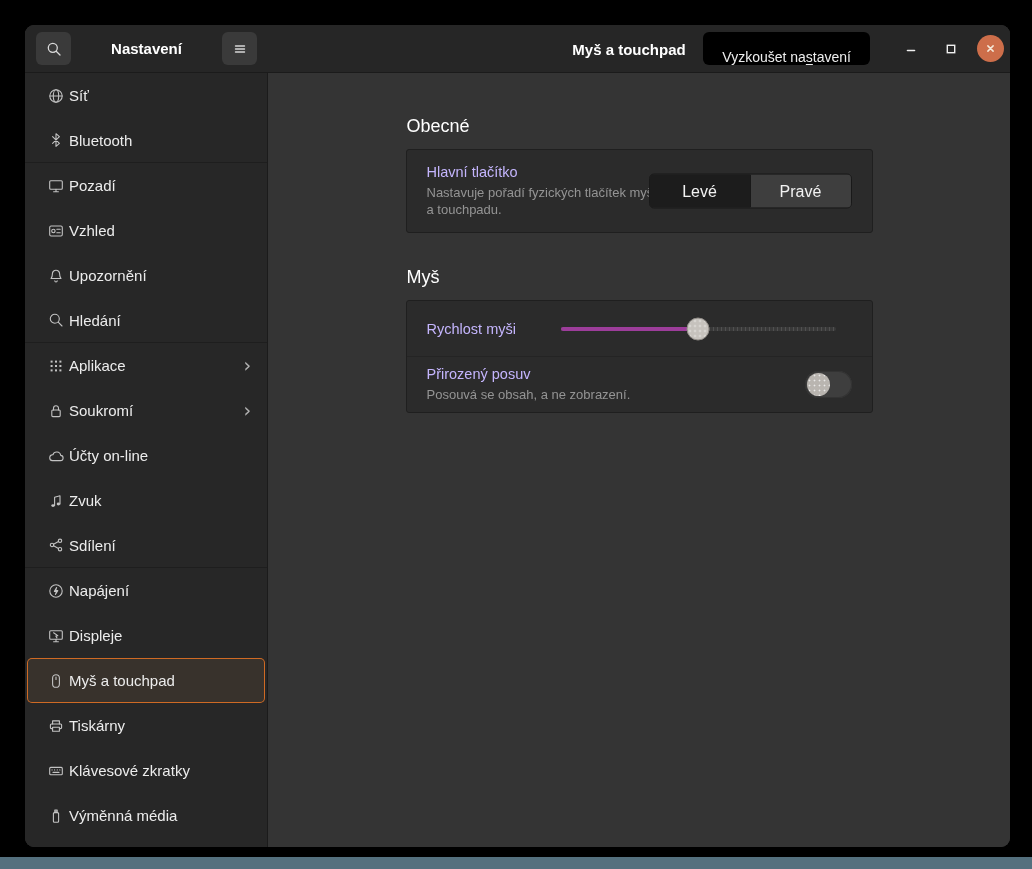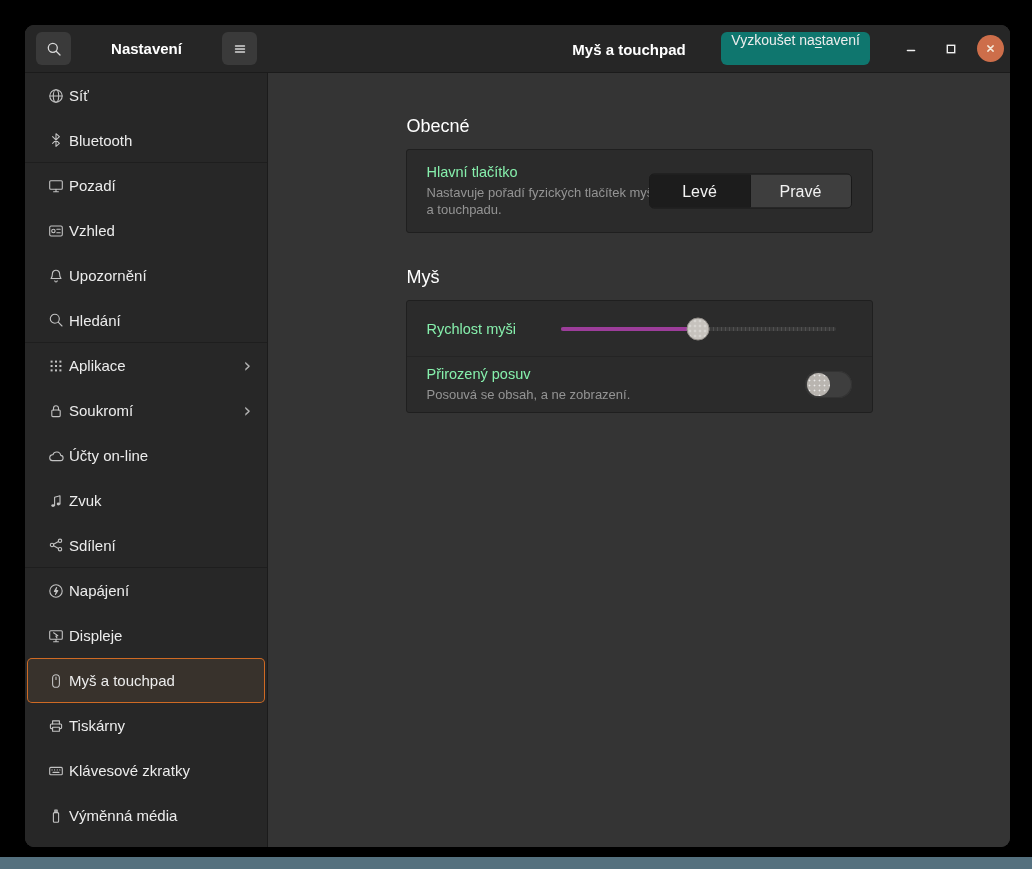--- a/index.html
+++ b/index.html
@@ -20,23 +20,23 @@
     display:flex;flex-direction:column;
   }
   
   .titlebar{height:47px;flex:none;background:#262626;border-bottom:1px solid #1b1b1b;display:flex;}
   .titlebar-left{width:243px;flex:none;display:flex;align-items:center;justify-content:space-between;padding:0 11px;box-sizing:border-box;}
   .tb-btn{width:35px;height:33px;border-radius:6px;background:#3a3a3a;display:flex;align-items:center;justify-content:center;flex:none;cursor:default;}
   .app-title{color:#ffffff;font-weight:bold;font-size:15px;}
   .titlebar-right{flex:1;position:relative;}
   .page-title{position:absolute;left:361px;top:50%;transform:translate(-50%,-50%);color:#ffffff;font-weight:bold;font-size:15px;white-space:nowrap;}
   .test-btn{
-    position:absolute;right:140px;top:7px;height:33px;padding:0 10px;box-sizing:border-box;
-    background:#0f766e;border-radius:6px;color:#ededed;font-size:14px;
-    display:flex;align-items:flex-start;white-space:nowrap;
+    position:absolute;right:140px;top:7px;height:33px;padding:0 19px;box-sizing:border-box;
+    background:#000000;border-radius:6px;color:#ededed;font-size:14px;
+    display:flex;align-items:flex-end;white-space:nowrap;
   }
   .test-btn u{text-decoration:underline;text-underline-offset:2px;}
   .win-controls{position:absolute;right:6px;top:0;height:100%;display:flex;align-items:center;gap:13px;}
   .win-btn{width:27px;height:27px;display:flex;align-items:center;justify-content:center;border-radius:50%;}
   .close-btn{background:var(--close-button,#cd6e4a);}
   
   .body-row{flex:1;display:flex;min-height:0;}
   .sidebar{width:243px;flex:none;background:#272727;border-right:1px solid #1b1b1b;box-sizing:border-box;}
   .side-item{
     height:45px;display:flex;align-items:center;gap:5px;
@@ -54,21 +54,21 @@
   
   .main{flex:1;background:#343434;padding-top:31px;display:flex;flex-direction:column;align-items:center;box-sizing:border-box;}
   .content-col{width:467px;}
   .section-title{color:#ffffff;font-weight:normal;font-size:18px;margin:12px 0 12px 1px;}
   .section-gap{margin-top:34px;}
   .card{background:#2b2b2b;border:1px solid #1f1f1f;border-radius:3px;}
   .row{position:relative;box-sizing:border-box;}
   .row + .row{border-top:1px solid #242424;}
   .row-pad{padding:14px 20px;}
   .row-flex{display:flex;align-items:center;padding:9px 20px;min-height:55px;}
-  .row-title{color:#86efac;font-size:14.5px;}
+  .row-title{color:#c4b5fd;font-size:14.5px;}
   .row-sub{color:#949494;font-size:13px;line-height:17px;margin-top:4px;max-width:230px;}
   
   .segmented{
     position:absolute;right:20px;top:50%;transform:translateY(-50%);
     display:flex;border:1px solid #191919;border-radius:5px;overflow:hidden;
   }
   .seg-opt{
     width:100px;height:33px;display:flex;align-items:center;justify-content:center;
     background:#3e3e3e;color:#f2f2f2;font-size:16px;
   }

